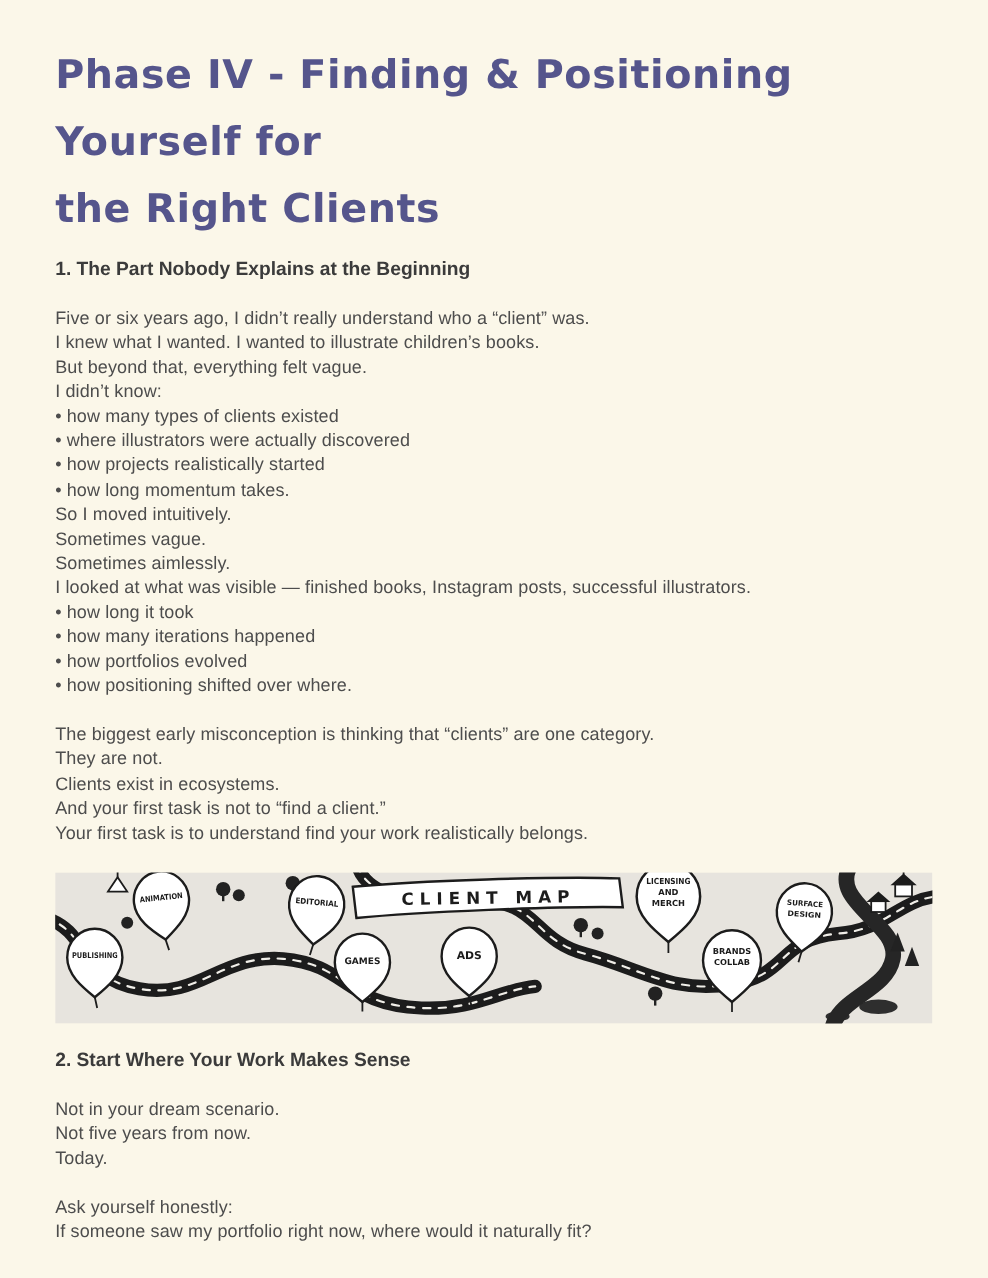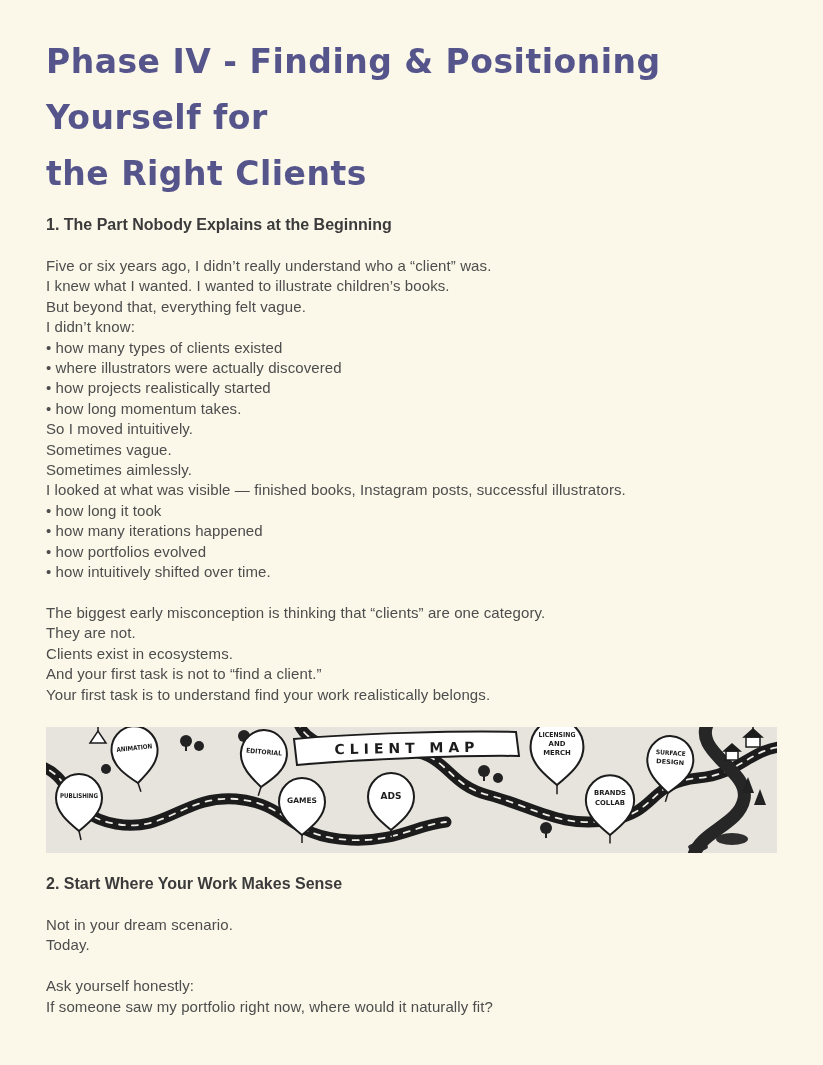--- a/index.html
+++ b/index.html
@@ -50,21 +50,21 @@
     <p class="line">• where illustrators were actually discovered</p>
     <p class="line">• how projects realistically started</p>
     <p class="line">• how long momentum takes.</p>
     <p class="line">So I moved intuitively.</p>
     <p class="line">Sometimes vague.</p>
     <p class="line">Sometimes aimlessly.</p>
     <p class="line">I looked at what was visible — finished books, Instagram posts, successful illustrators.</p>
     <p class="line">• how long it took</p>
     <p class="line">• how many iterations happened</p>
     <p class="line">• how portfolios evolved</p>
-    <p class="line">• how intuitively shifted over time.</p>
+    <p class="line">• how positioning shifted over where.</p>
   </div>
 
   <div class="spacer"></div>
 
   <div>
     <p class="line">The biggest early misconception is thinking that “clients” are one category.</p>
     <p class="line">They are not.</p>
     <p class="line">Clients exist in ecosystems.</p>
     <p class="line">And your first task is not to “find a client.”</p>
     <p class="line">Your first task is to understand find your work realistically belongs.</p>
@@ -170,20 +170,21 @@
         <text class="map-label" x="0" y="-29" text-anchor="middle" font-size="6.2" textLength="28" lengthAdjust="spacingAndGlyphs">DESIGN</text>
       </g>
     </svg>
   </div>
 
   <div class="section2-wrap">
     <h2 class="section-heading">2. Start Where Your Work Makes Sense</h2>
 
     <div>
       <p class="line">Not in your dream scenario.</p>
+      <p class="line">Not five years from now.</p>
       <p class="line">Today.</p>
     </div>
 
     <div class="spacer"></div>
 
     <div>
       <p class="line">Ask yourself honestly:</p>
       <p class="line">If someone saw my portfolio right now, where would it naturally fit?</p>
     </div>
   </div>

